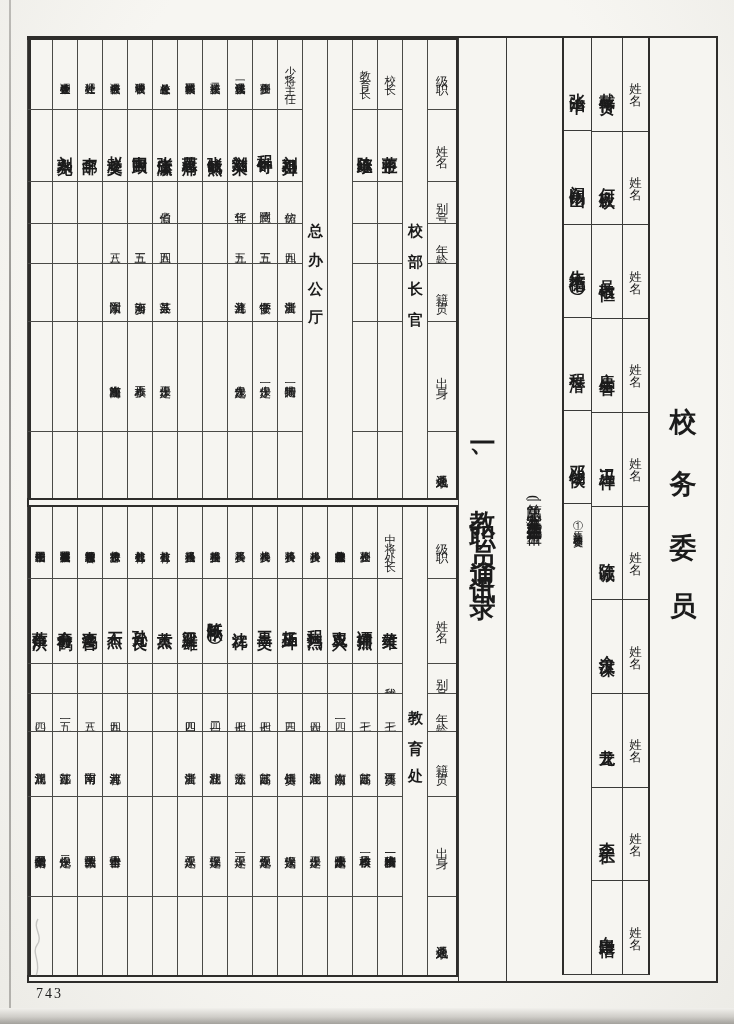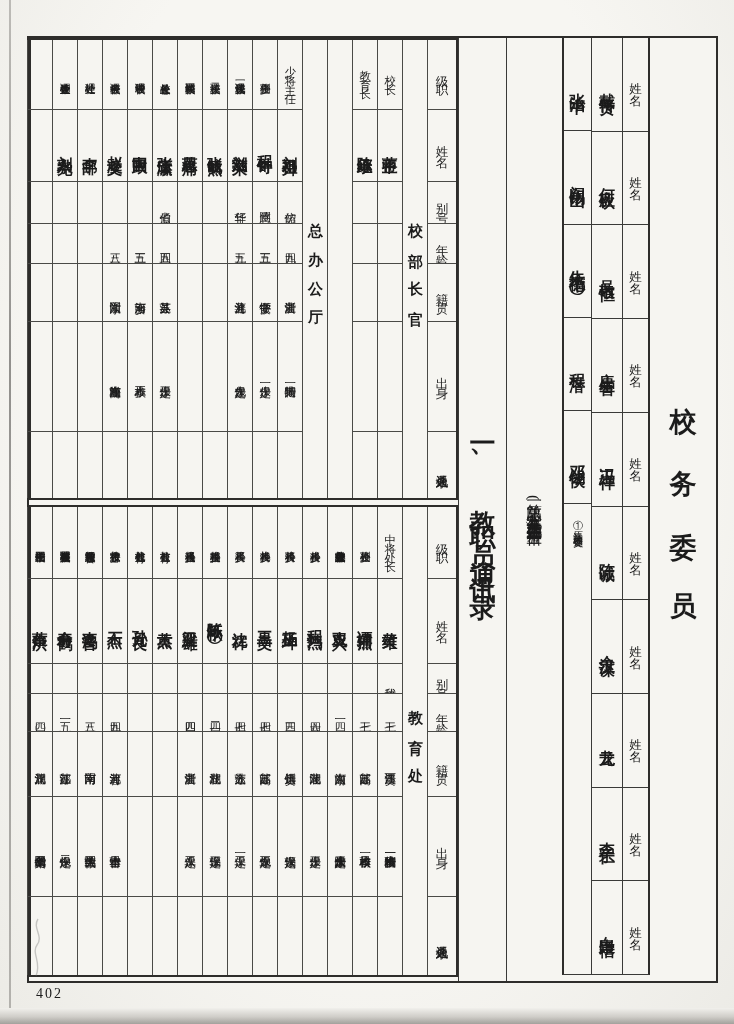--- a/index.html
+++ b/index.html
@@ -725,17 +725,17 @@
           </div>
           <div class="tcell" style="height: 100px;">
             <div class="vt small">武昌文华图书馆</div>
           </div>
           <div class="tcell" style="height: 78px;"></div>
         </div>
       </div>
   </div>
 </div>
 
-<div class="page-number">402</div>
+<div class="page-number">743</div>
 
 <svg class="pencil" width="18" height="60" viewBox="0 0 18 60">
   <path d="M9 1 C3 10 15 18 8 27 C2 35 13 44 7 58" fill="none" stroke="#6b6b6b" stroke-width="1.4"></path>
 </svg>
 
 </body></html>

